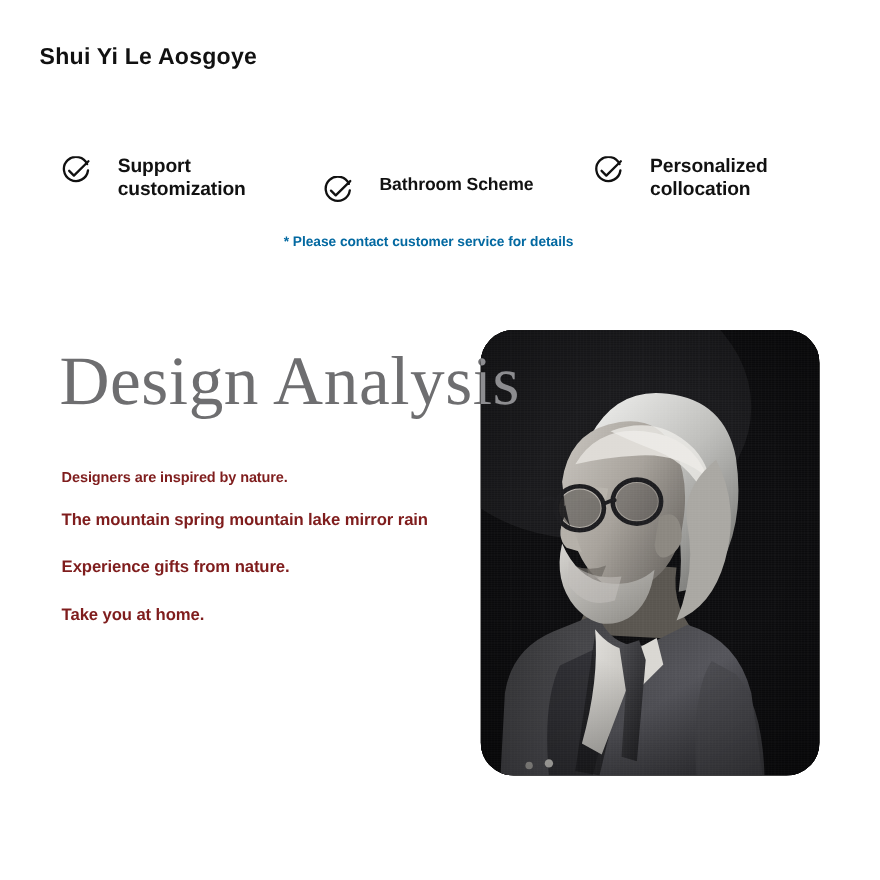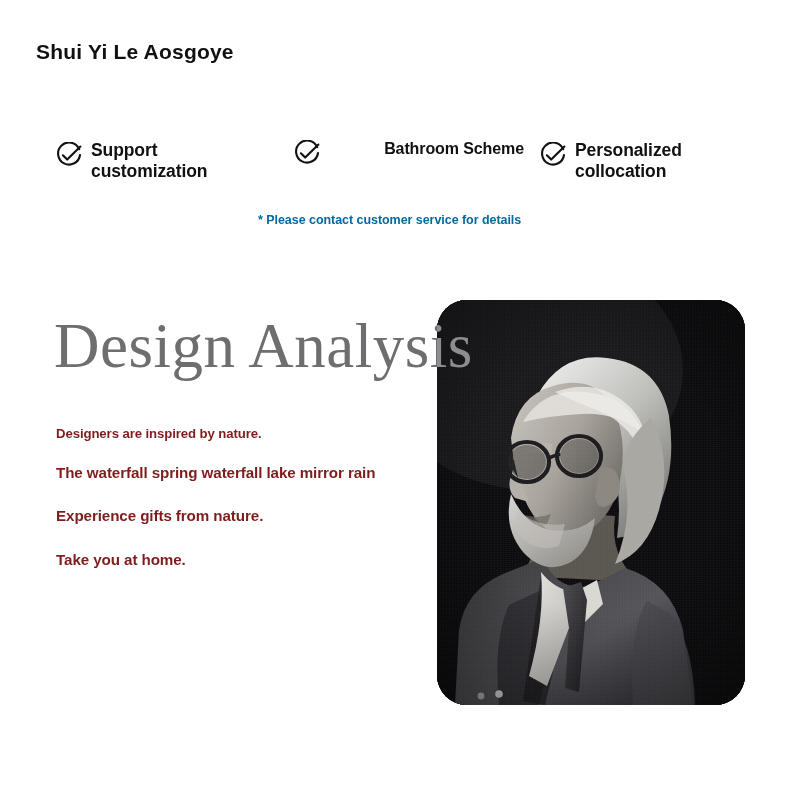--- a/index.html
+++ b/index.html
@@ -40,24 +40,24 @@
     position: absolute;
     left: 0;
     top: 136px;
     width: 800px;
     height: 60px;
   }
   .feature {
     position: absolute;
     display: flex;
     align-items: flex-start;
-    gap: 9px;
+    gap: 25px;
   }
   .feature-1 { left: 56px;  top: 4px;  width: 220px; }
-  .feature-2 { left: 294px; top: 2px;  width: 230px; justify-content: space-between; }
+  .feature-2 { left: 294px; top: 22px;  width: 230px; }
   .feature-3 { left: 540px; top: 4px;  width: 230px; }
 
   .check-icon {
     flex: 0 0 auto;
     width: 26px;
     height: 26px;
     margin-top: 2px;
   }
   .check-icon svg { display: block; width: 26px; height: 26px; }
 
@@ -220,21 +220,21 @@
     </div>
 
   </div>
 
   <div class="note">* Please contact customer service for details</div>
 
   <div class="headline">Design Analysis</div>
 
   <div class="copy">
     <div class="copy-line lead">Designers are inspired by nature.</div>
-    <div class="copy-line main">The waterfall spring waterfall lake mirror rain</div>
+    <div class="copy-line main">The mountain spring mountain lake mirror rain</div>
     <div class="copy-line main">Experience gifts from nature.</div>
     <div class="copy-line main">Take you at home.</div>
   </div>
 
   <div class="hero-photo">
     <div class="photo-bg"></div>
     <svg class="photo-svg" viewBox="0 0 308 405" preserveAspectRatio="xMidYMid slice" aria-hidden="true">
       <defs>
         <linearGradient id="hairG" x1="0.15" y1="0" x2="0.9" y2="1">
           <stop offset="0" stop-color="#e9e9e7"></stop>

